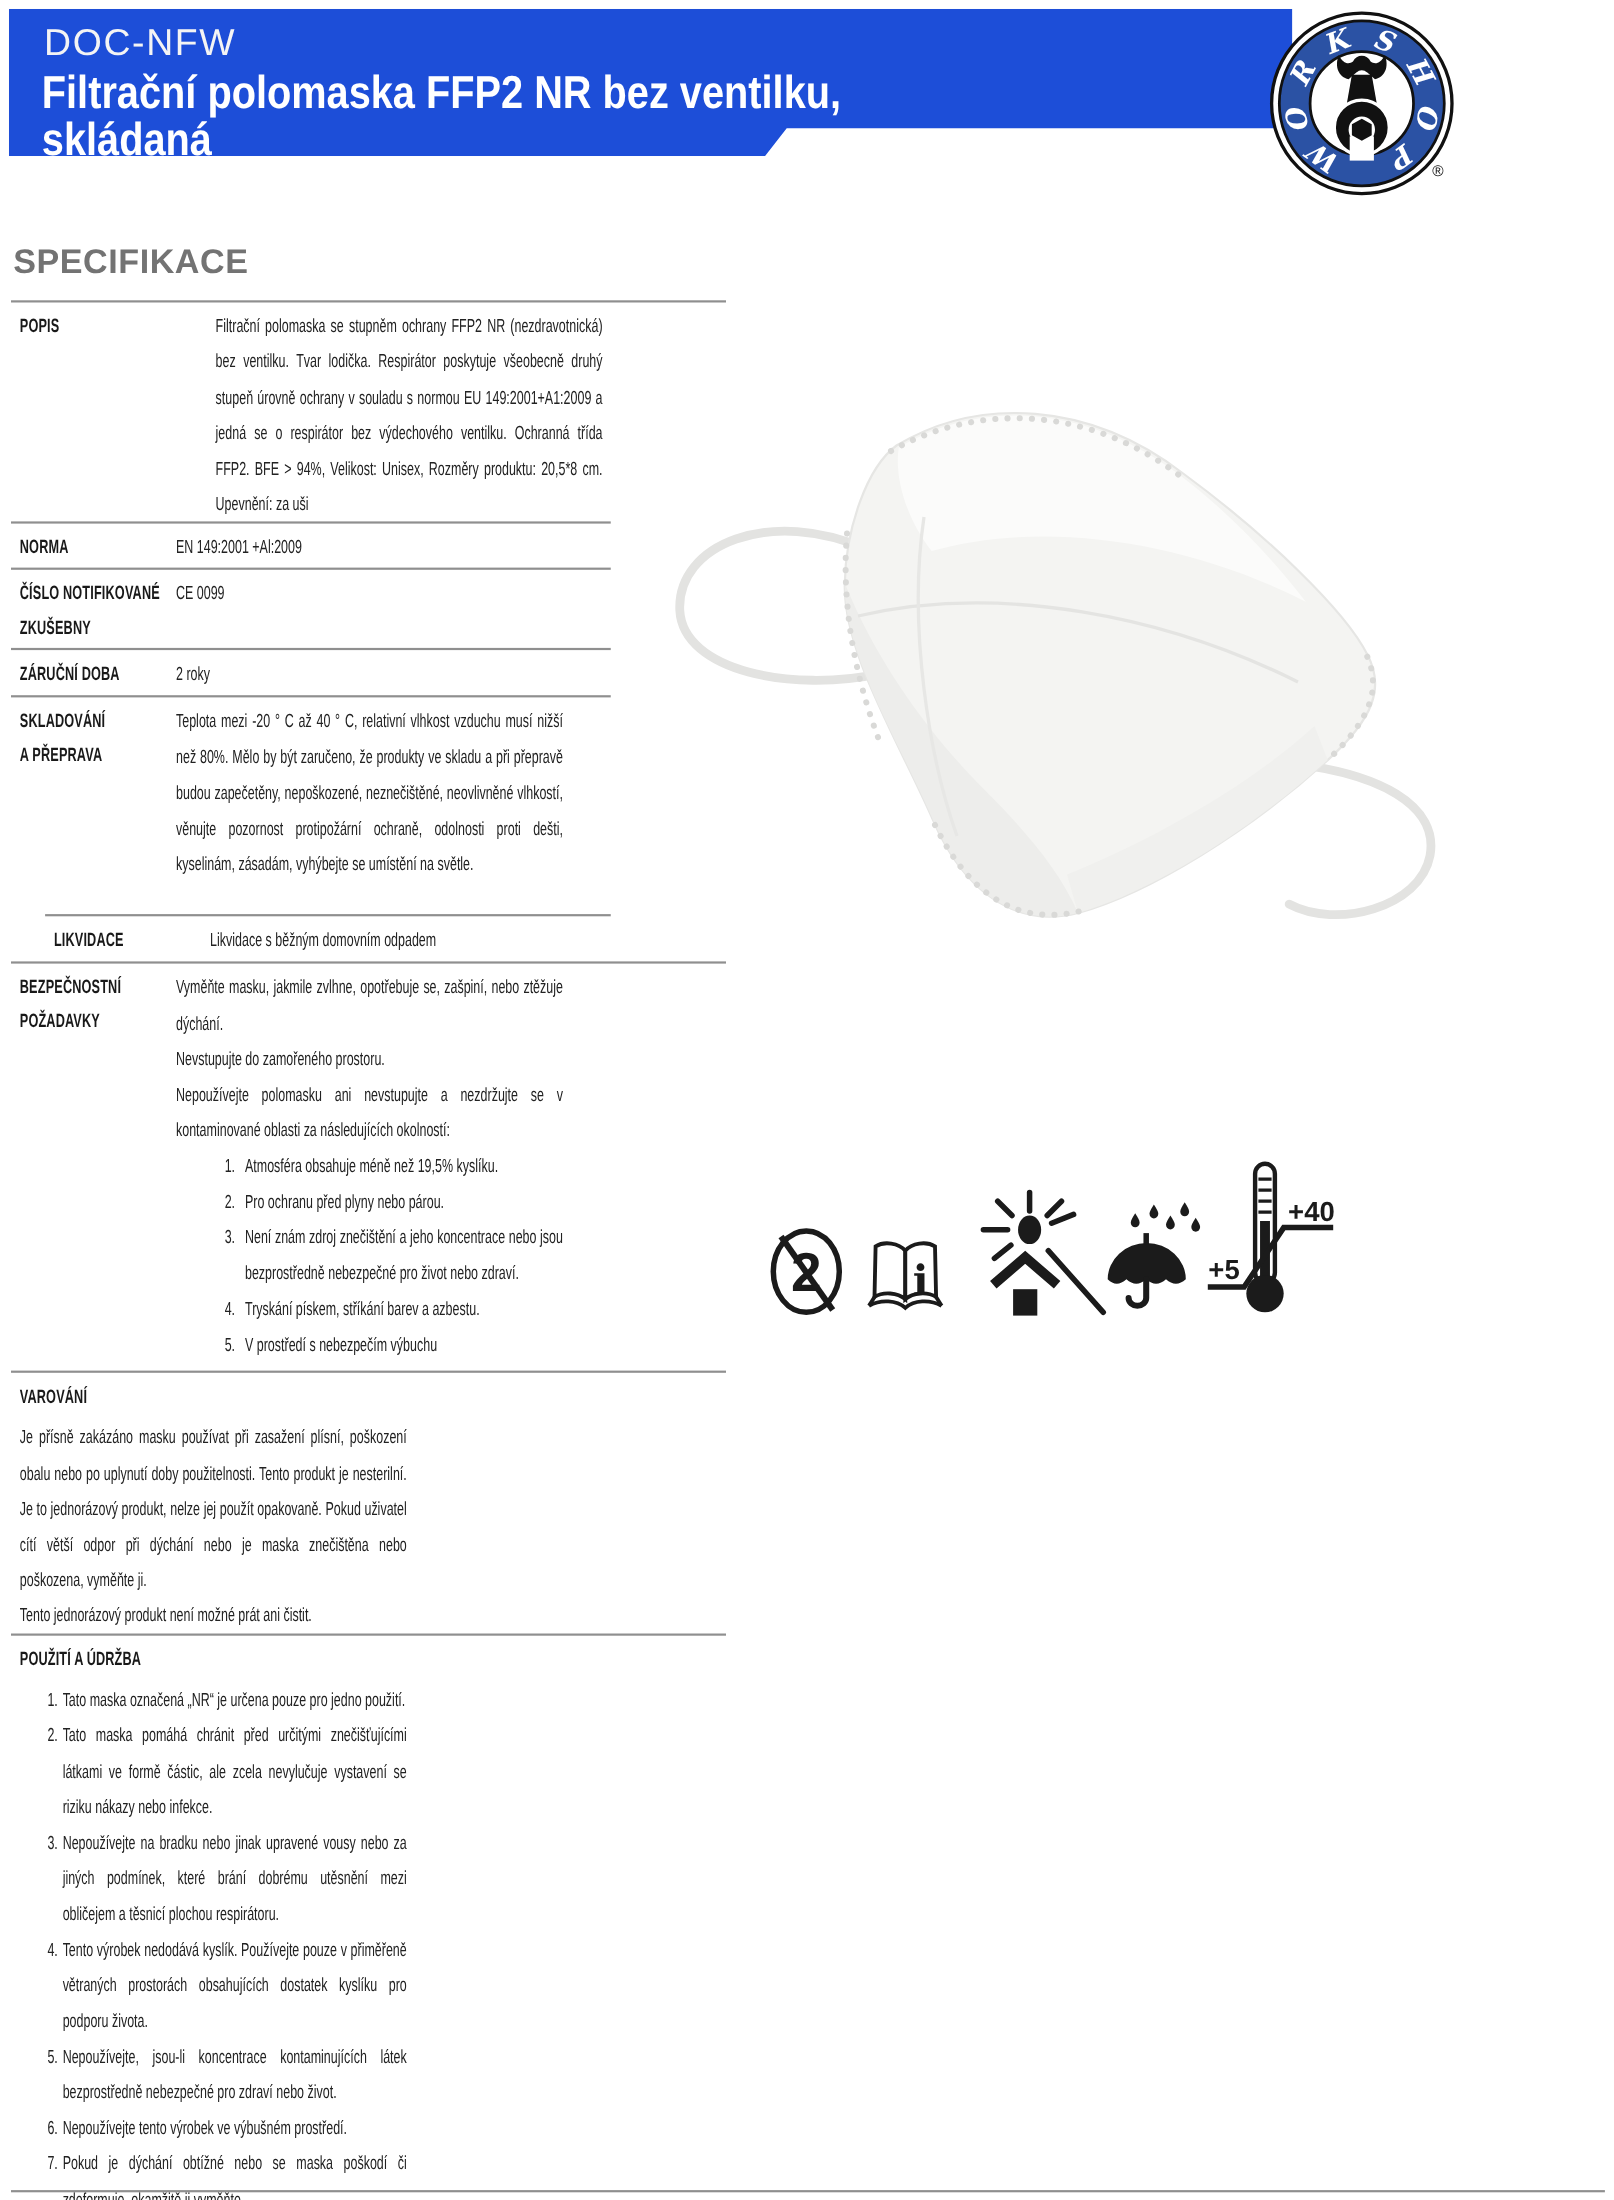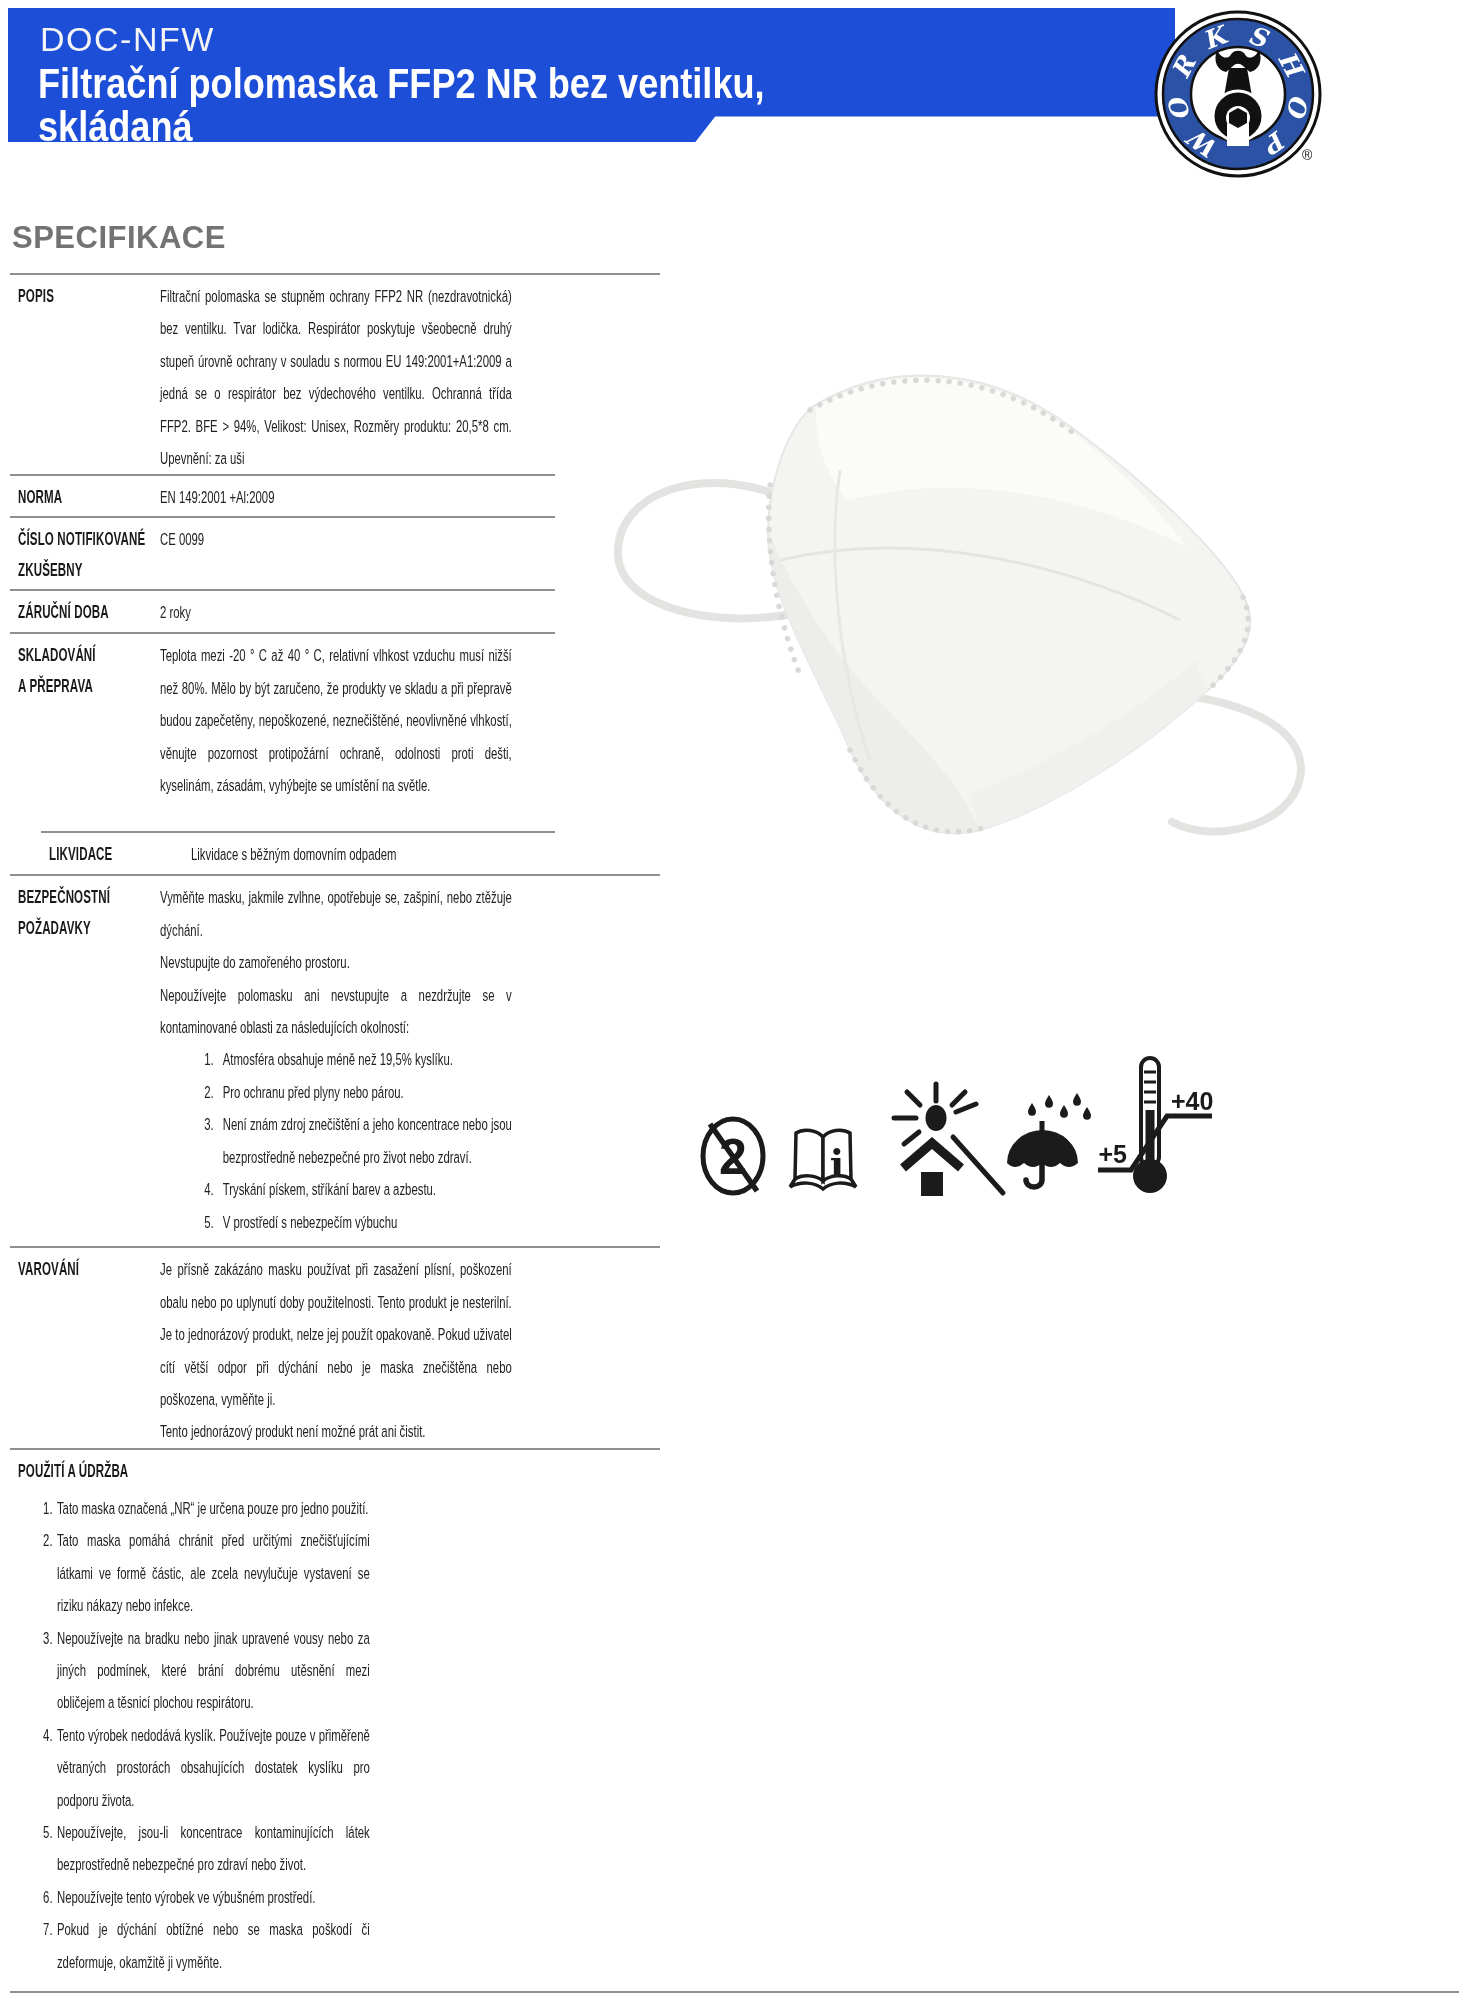--- a/index.html
+++ b/index.html
@@ -93,21 +93,21 @@
     <rect x="-11" y="30" width="22" height="22" fill="#ffffff"></rect>
     <circle cx="0" cy="24" r="12" fill="#ffffff"></circle>
     <polygon points="0,14 9,19 9,29 0,34 -9,29 -9,19" fill="#111111"></polygon>
   </g>
   <text x="64" y="66" font-size="14" fill="#111111">®</text>
 </svg>
 
 <h1 class="spec-heading">SPECIFIKACE</h1>
 
 <div class="spec-table" id="spec-table">
-    <div class="row" style="min-height: 200px;">
+    <div class="row" style="min-height: 200px; gap: 36px;">
       <div class="lwrap">
         <div class="linner">
           <div>POPIS</div>
         </div>
       </div>
       <div class="vwrap">
         <div class="vinner">
           <p>Filtrační polomaska se stupněm ochrany FFP2 NR (nezdravotnická) bez ventilku. Tvar lodička. Respirátor poskytuje všeobecně druhý stupeň úrovně ochrany v souladu s normou EU 149:2001+A1:2009 a jedná se o respirátor bez výdechového ventilku. Ochranná třída FFP2. BFE &gt; 94%, Velikost: Unisex, Rozměry produktu: 20,5*8 cm. Upevnění: za uši</p>
         </div>
       </div>
@@ -202,21 +202,21 @@
             <span class="num">4.</span>
             <span class="t">Tryskání pískem, stříkání barev a azbestu.</span>
           </div>
           <div class="li li-a">
             <span class="num">5.</span>
             <span class="t">V prostředí s nebezpečím výbuchu</span>
           </div>
         </div>
       </div>
     </div>
-    <div class="row" style="min-height: 197px;">
+    <div class="row" style="min-height: 197px; flex-direction: column;">
       <div class="lwrap">
         <div class="linner">
           <div>VAROVÁNÍ</div>
         </div>
       </div>
       <div class="vwrap">
         <div class="vinner">
           <p>Je přísně zakázáno masku používat při zasažení plísní, poškození obalu nebo po uplynutí doby použitelnosti. Tento produkt je nesterilní. Je to jednorázový produkt, nelze jej použít opakovaně. Pokud uživatel cítí větší odpor při dýchání nebo je maska znečištěna nebo poškozena, vyměňte ji.</p>
           <p>Tento jednorázový produkt není možné prát ani čistit.</p>
         </div>

